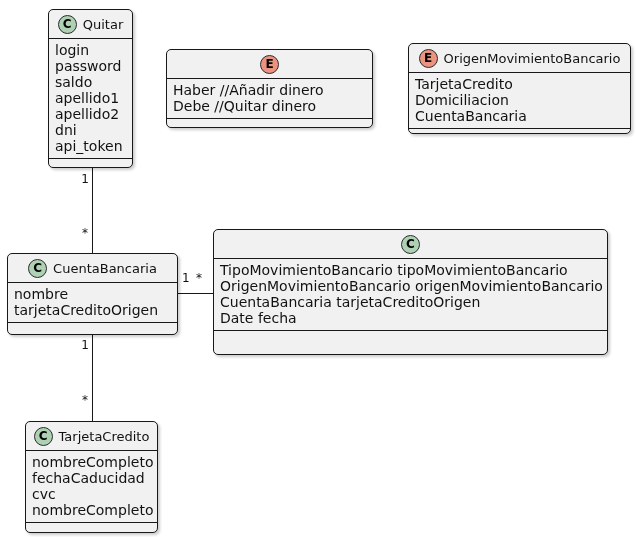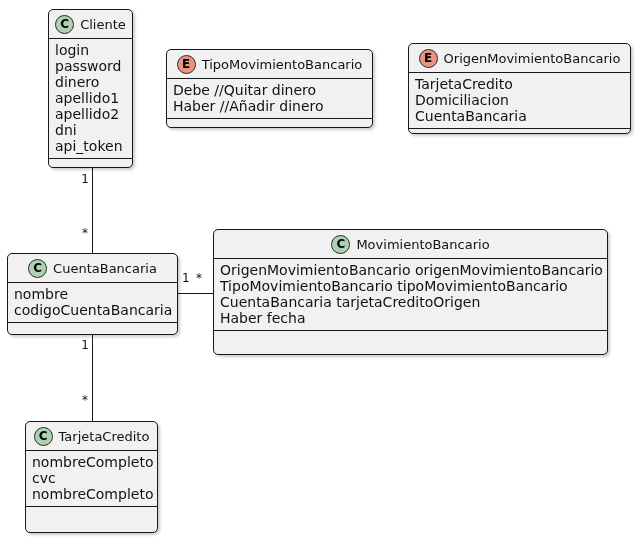--- a/index.html
+++ b/index.html
@@ -81,42 +81,41 @@
   <span class="mult r" style="left:75px; top:173px;">1</span>
   <span class="mult r" style="left:74px; top:227px;">*</span>
   <span class="mult r" style="left:75px; top:339px;">1</span>
   <span class="mult r" style="left:74px; top:394px;">*</span>
   <span class="mult" style="left:182px; top:272px;">1</span>
   <span class="mult" style="left:196px; top:272px;">*</span>
 
   <div class="uml-box" style="left:48px; top:9px; width:85px; height:159px;">
     <div class="uml-title">
       <span class="stereo-circle stereo-class">C</span>
-      <span>Cliente</span>
+      <span>Quitar</span>
     </div>
     <div class="uml-attrs">
       <div>login</div>
       <div>password</div>
-      <div>dinero</div>
+      <div>saldo</div>
       <div>apellido1</div>
       <div>apellido2</div>
       <div>dni</div>
       <div>api_token</div>
     </div>
     <div class="uml-footer"></div>
   </div>
 
   <div class="uml-box" style="left:166px; top:49px; width:207px; height:79px;">
     <div class="uml-title">
       <span class="stereo-circle stereo-enum">E</span>
-      <span>TipoMovimientoBancario</span>
     </div>
     <div class="uml-attrs">
+      <div>Haber //Añadir dinero</div>
       <div>Debe //Quitar dinero</div>
-      <div>Haber //Añadir dinero</div>
     </div>
     <div class="uml-footer"></div>
   </div>
 
   <div class="uml-box" style="left:408px; top:43px; width:223px; height:91px;">
     <div class="uml-title">
       <span class="stereo-circle stereo-enum">E</span>
       <span>OrigenMovimientoBancario</span>
     </div>
     <div class="uml-attrs">
@@ -127,45 +126,45 @@
     <div class="uml-footer"></div>
   </div>
 
   <div class="uml-box" style="left:7px; top:253px; width:171px; height:82px;">
     <div class="uml-title">
       <span class="stereo-circle stereo-class">C</span>
       <span>CuentaBancaria</span>
     </div>
     <div class="uml-attrs">
       <div>nombre</div>
-      <div>codigoCuentaBancaria</div>
+      <div>tarjetaCreditoOrigen</div>
     </div>
     <div class="uml-footer"></div>
   </div>
 
   <div class="uml-box" style="left:213px; top:229px; width:395px; height:126px;">
     <div class="uml-title">
       <span class="stereo-circle stereo-class">C</span>
-      <span>MovimientoBancario</span>
     </div>
     <div class="uml-attrs">
+      <div>TipoMovimientoBancario tipoMovimientoBancario</div>
       <div>OrigenMovimientoBancario origenMovimientoBancario</div>
-      <div>TipoMovimientoBancario tipoMovimientoBancario</div>
       <div>CuentaBancaria tarjetaCreditoOrigen</div>
-      <div>Haber fecha</div>
+      <div>Date fecha</div>
     </div>
     <div class="uml-footer"></div>
   </div>
 
   <div class="uml-box" style="left:25px; top:421px; width:133px; height:112px;">
     <div class="uml-title">
       <span class="stereo-circle stereo-class">C</span>
       <span>TarjetaCredito</span>
     </div>
     <div class="uml-attrs">
       <div>nombreCompleto</div>
+      <div>fechaCaducidad</div>
       <div>cvc</div>
       <div>nombreCompleto</div>
     </div>
     <div class="uml-footer"></div>
   </div>
 
 </div>
 
 </body></html>

